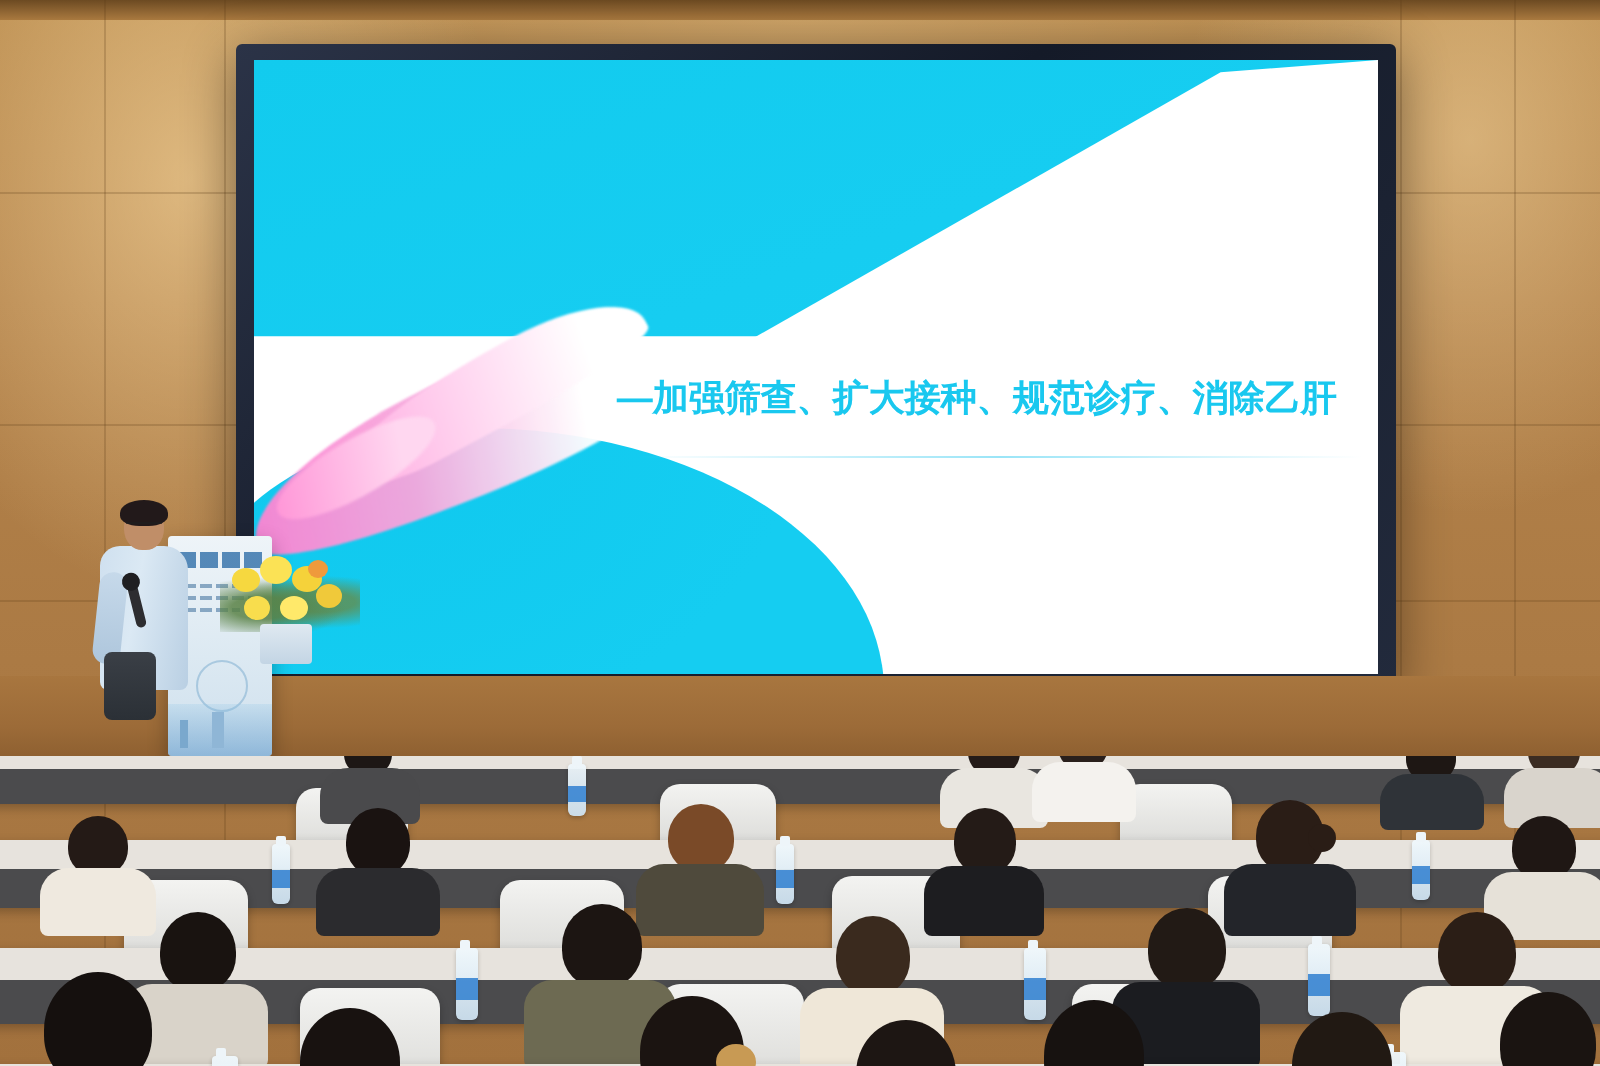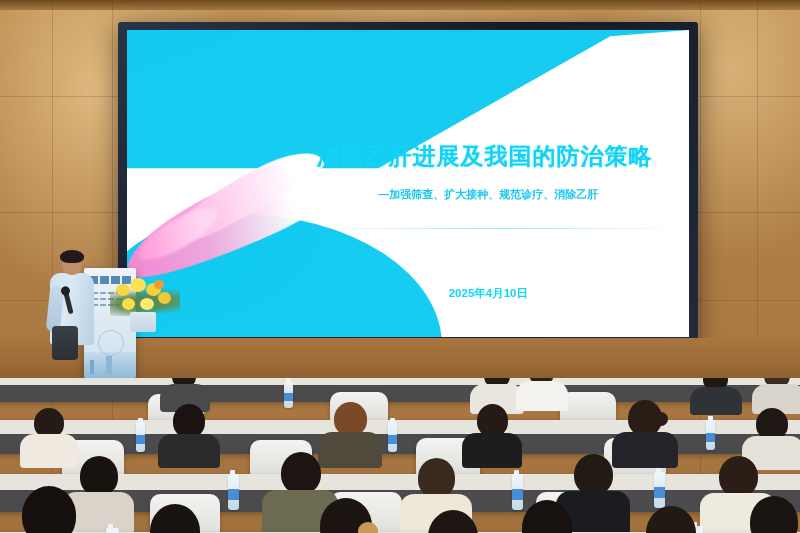--- a/index.html
+++ b/index.html
@@ -49,21 +49,21 @@
     transform:rotate(-28deg);filter:blur(.6px);}
   .pink3{position:absolute;left:1%;top:62%;width:16%;height:9%;
     background:linear-gradient(110deg,#ff93d6,#ffd7f0 75%);
     border-radius:60%;transform:rotate(-30deg);filter:blur(.8px);}
 
   .slide-text{position:absolute;left:30%;top:0;width:70%;height:100%;}
   .slide-title{position:absolute;left:0;right:4%;top:36%;text-align:center;
     font-size:23px;font-weight:bold;color:#12d2f5;letter-spacing:1px;
     text-shadow:0 0 2px rgba(20,210,245,.5);white-space:nowrap;}
   .slide-sub{position:absolute;left:0;right:2%;top:51%;text-align:center;
-    font-size:11px;font-weight:bold;color:#19c8ef;white-space:nowrap;}
+    font-size:18px;font-weight:bold;color:#19c8ef;white-space:nowrap;}
   .slide-rule{position:absolute;left:6%;right:2%;top:64.5%;height:1px;
     background:linear-gradient(90deg,rgba(140,226,245,0),rgba(120,220,245,.75),rgba(140,226,245,0));}
   .slide-org,.slide-name,.slide-date{position:absolute;left:0;right:2%;text-align:center;
     color:#0fd8fb;font-size:11px;font-weight:bold;white-space:nowrap;}
   .slide-org{top:70.5%;}
   .slide-name{top:77%;}
   .slide-date{top:83.5%;font-size:11.5px;}
 
   
   .cdc-logo{position:absolute;right:3.5%;top:3%;width:92px;height:52px;}
@@ -153,24 +153,22 @@
   <div class="screen">
     <div class="slide-cyan"></div>
     <div class="slide-white"></div>
     <div class="slide-white2"></div>
     <div class="arc-cyan"></div>
     <div class="pink1"></div>
     <div class="pink2"></div>
     <div class="pink3"></div>
 
     <div class="slide-text">
-      <div class="slide-title">消除乙肝进展及我国的防治策略</div>
       <div class="slide-sub">—加强筛查、扩大接种、规范诊疗、消除乙肝</div>
       <div class="slide-rule"></div>
-      <div class="slide-date">2025年4月10日</div>
     </div>
 
   </div>
 
   <div class="stage-front"></div>
 
   <div class="podium">
     <div class="ptitle"></div>
     <div class="pline" style="top:24px"></div>
     <div class="pline" style="top:30px"></div>

